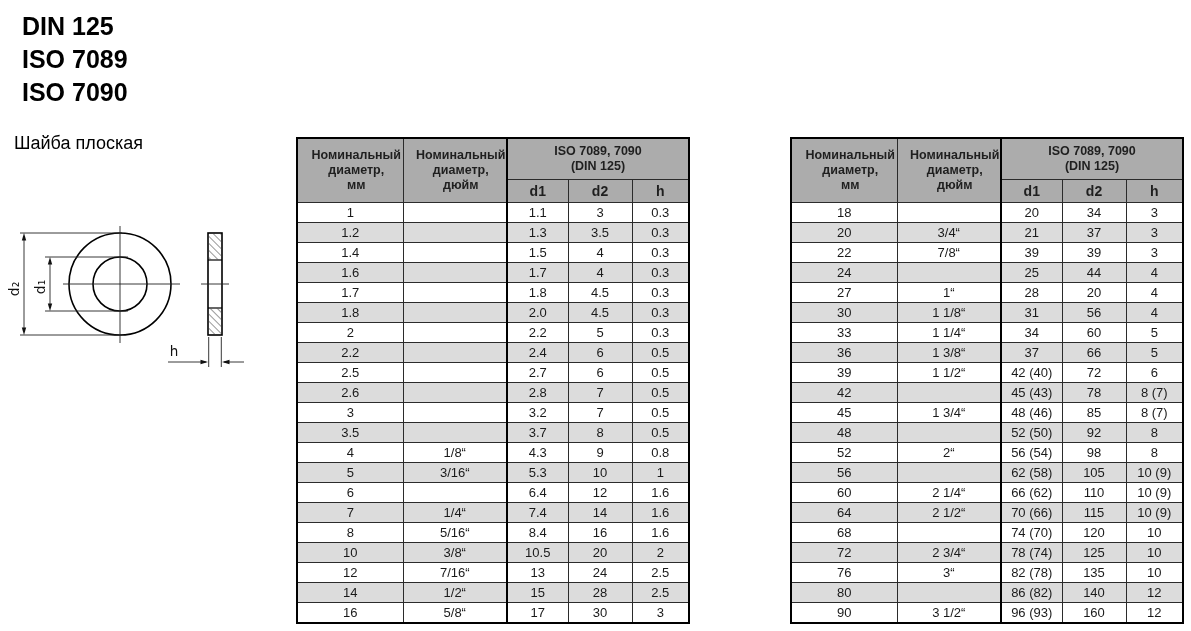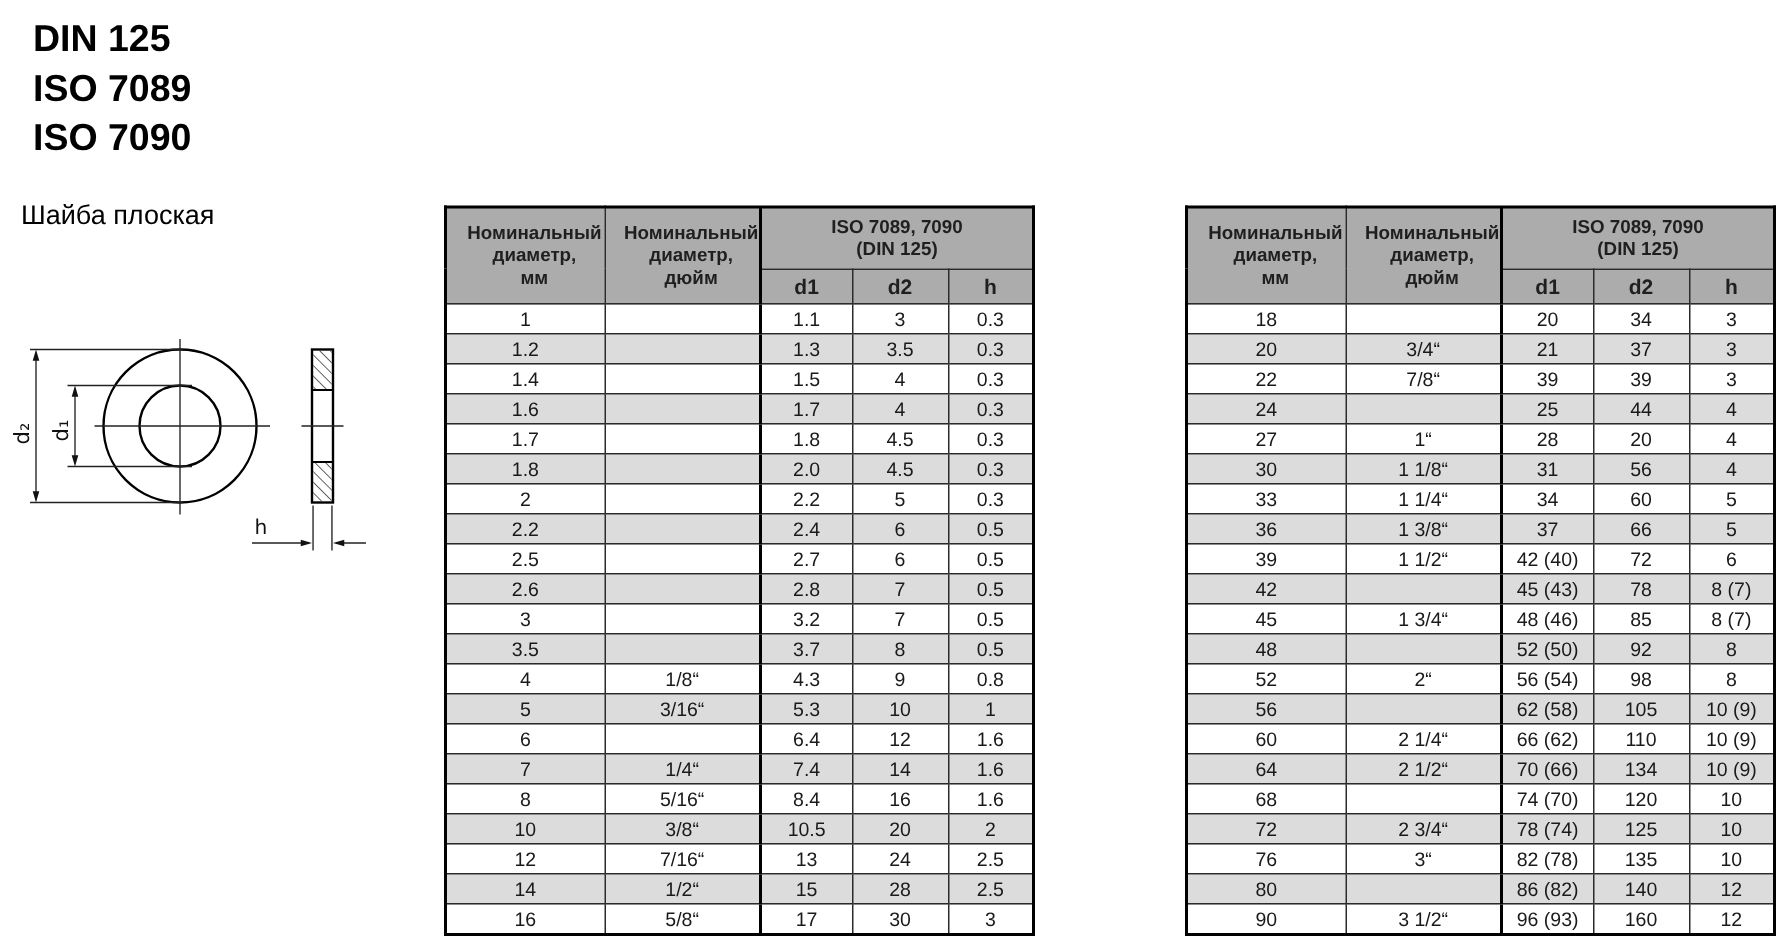--- a/index.html
+++ b/index.html
@@ -405,21 +405,21 @@
         <td>60</td>
         <td>2 1/4“</td>
         <td>66 (62)</td>
         <td>110</td>
         <td>10 (9)</td>
       </tr>
       <tr>
         <td>64</td>
         <td>2 1/2“</td>
         <td>70 (66)</td>
-        <td>134</td>
+        <td>115</td>
         <td>10 (9)</td>
       </tr>
       <tr>
         <td>68</td>
         <td></td>
         <td>74 (70)</td>
         <td>120</td>
         <td>10</td>
       </tr>
       <tr>

